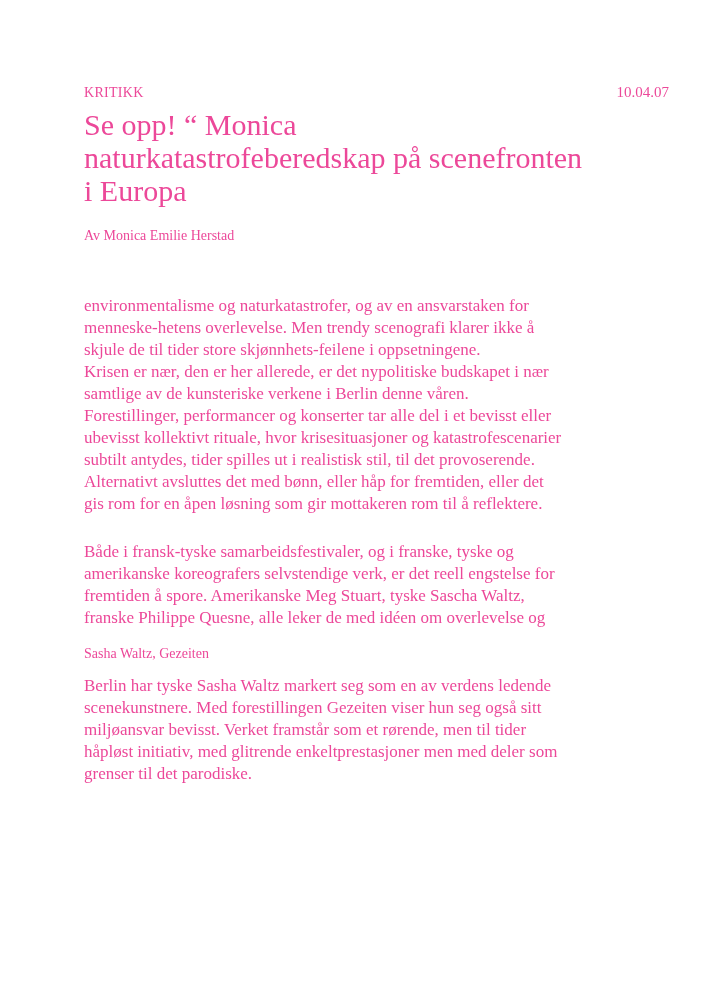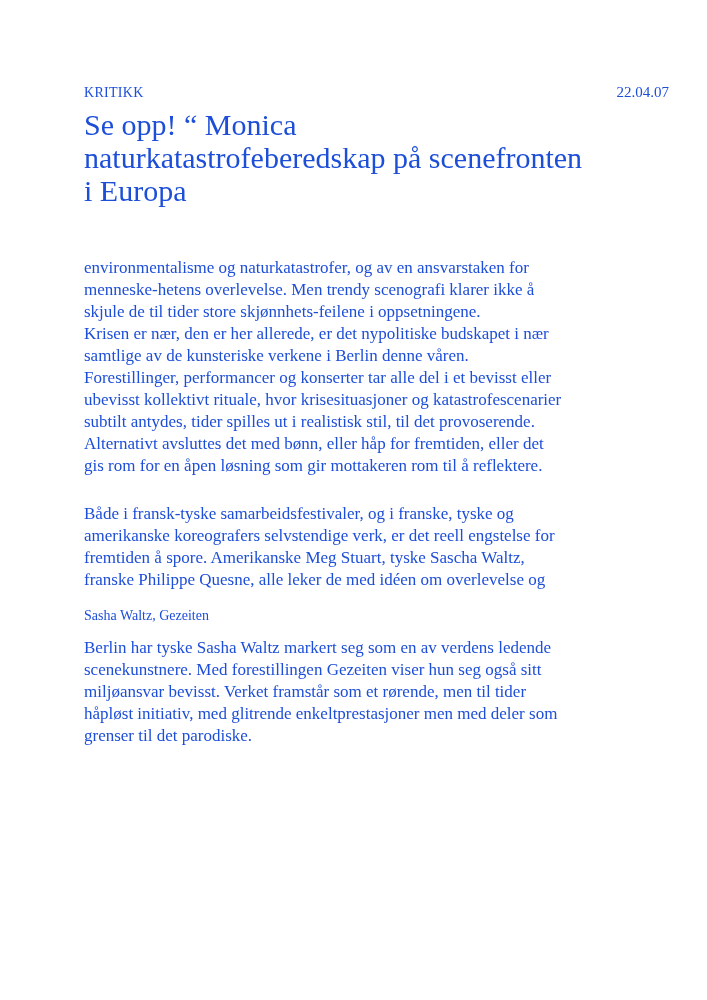--- a/index.html
+++ b/index.html
@@ -6,21 +6,21 @@
     margin: 0;
     padding: 0;
     background: #ffffff;
   }
   .page {
     position: relative;
     width: 699px;
     height: 1000px;
     box-sizing: border-box;
     background: #ffffff;
-    color: #1d4ed8;
+    color: #ec4899;
     font-family: "Liberation Serif", "DejaVu Serif", serif;
     padding: 84px 30px 0 84px;
     overflow: hidden;
   }
   .masthead {
     display: flex;
     justify-content: space-between;
     align-items: baseline;
     font-size: 14px;
     line-height: 16px;
@@ -60,29 +60,30 @@
   .gap-before-small { margin-top: 22px; }
   .lead-italic { font-style: italic; }
 </style>
 </head>
 <body>
 
 <div class="page">
 
   <div class="masthead">
     <span class="kicker">KRITIKK</span>
-    <span class="doc-date">22.04.07</span>
+    <span class="doc-date">10.04.07</span>
   </div>
 
   <h1 class="title">
     <div class="line">Se opp! “ Monica</div>
     <div class="line">naturkatastrofeberedskap på scenefronten</div>
     <div class="line">i Europa</div>
   </h1>
 
+  <div class="byline">Av Monica Emilie Herstad</div>
 
   <div class="body-text">
 
     <div class="para">
       <div class="line">environmentalisme og naturkatastrofer, og av en ansvarstaken for</div>
       <div class="line">menneske-hetens overlevelse. Men trendy scenografi klarer ikke å</div>
       <div class="line">skjule de til tider store skjønnhets-feilene i oppsetningene.</div>
       <div class="line">Krisen er nær, den er her allerede, er det nypolitiske budskapet i nær</div>
       <div class="line">samtlige av de kunsteriske verkene i Berlin denne våren.</div>
       <div class="line">Forestillinger, performancer og konserter tar alle del i et bevisst eller</div>

